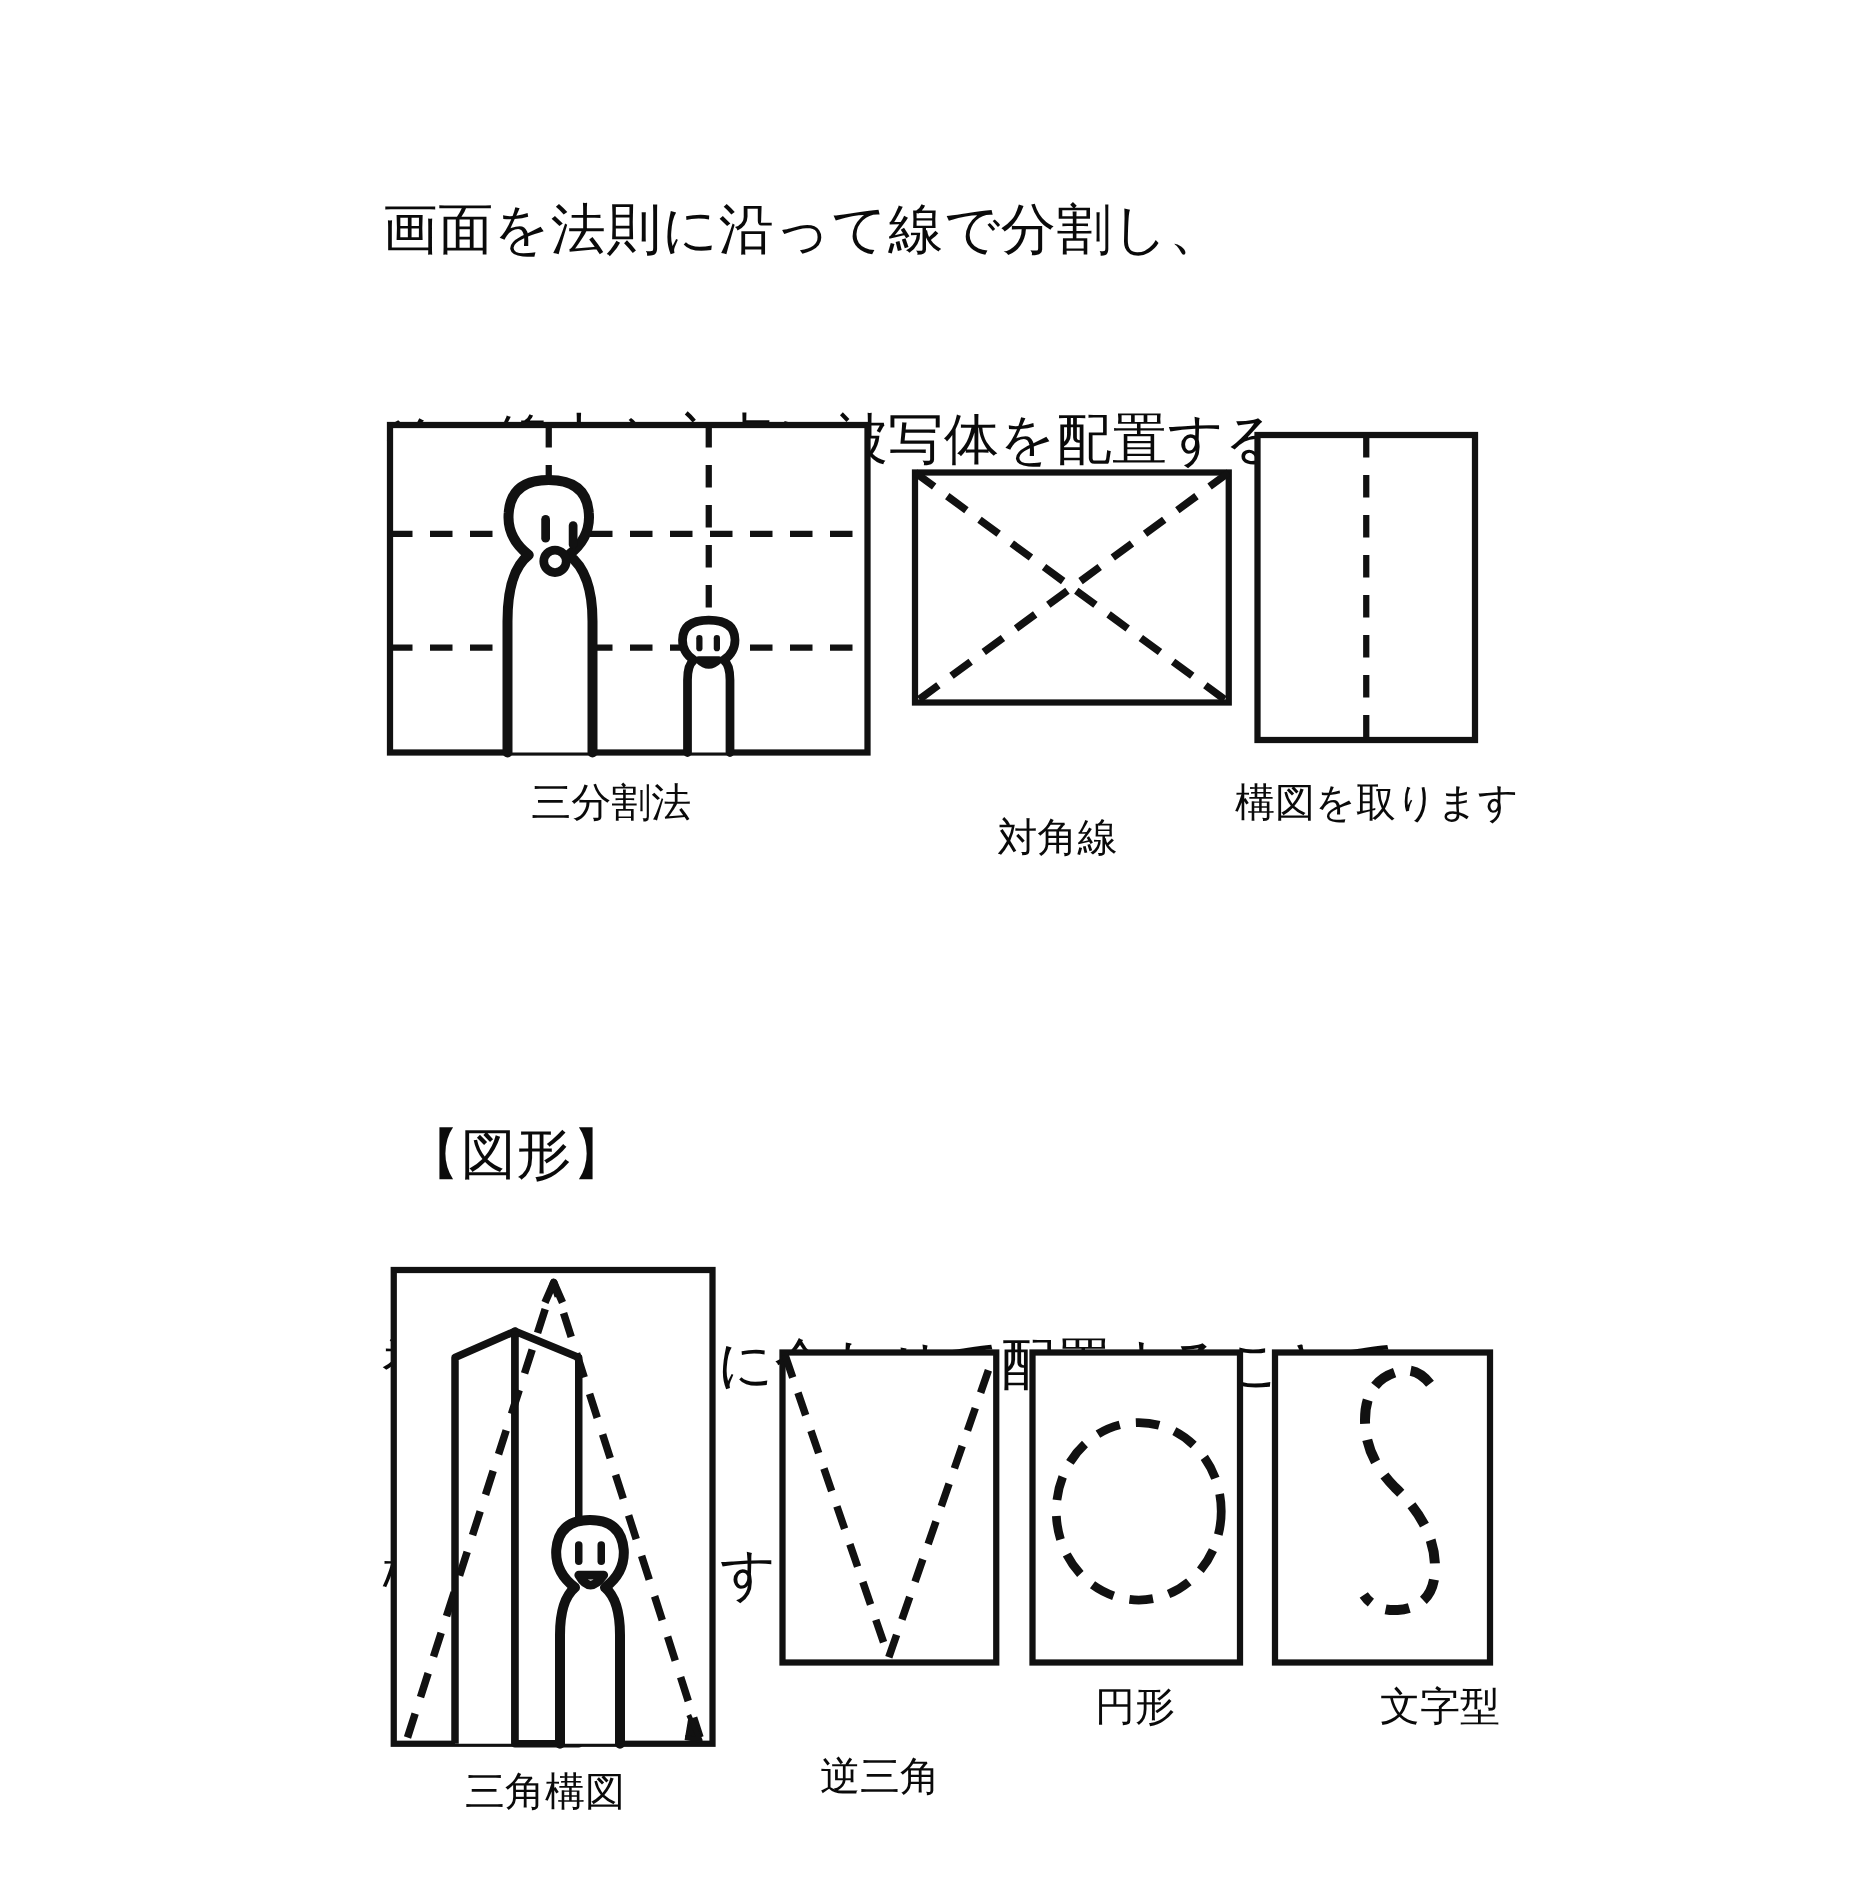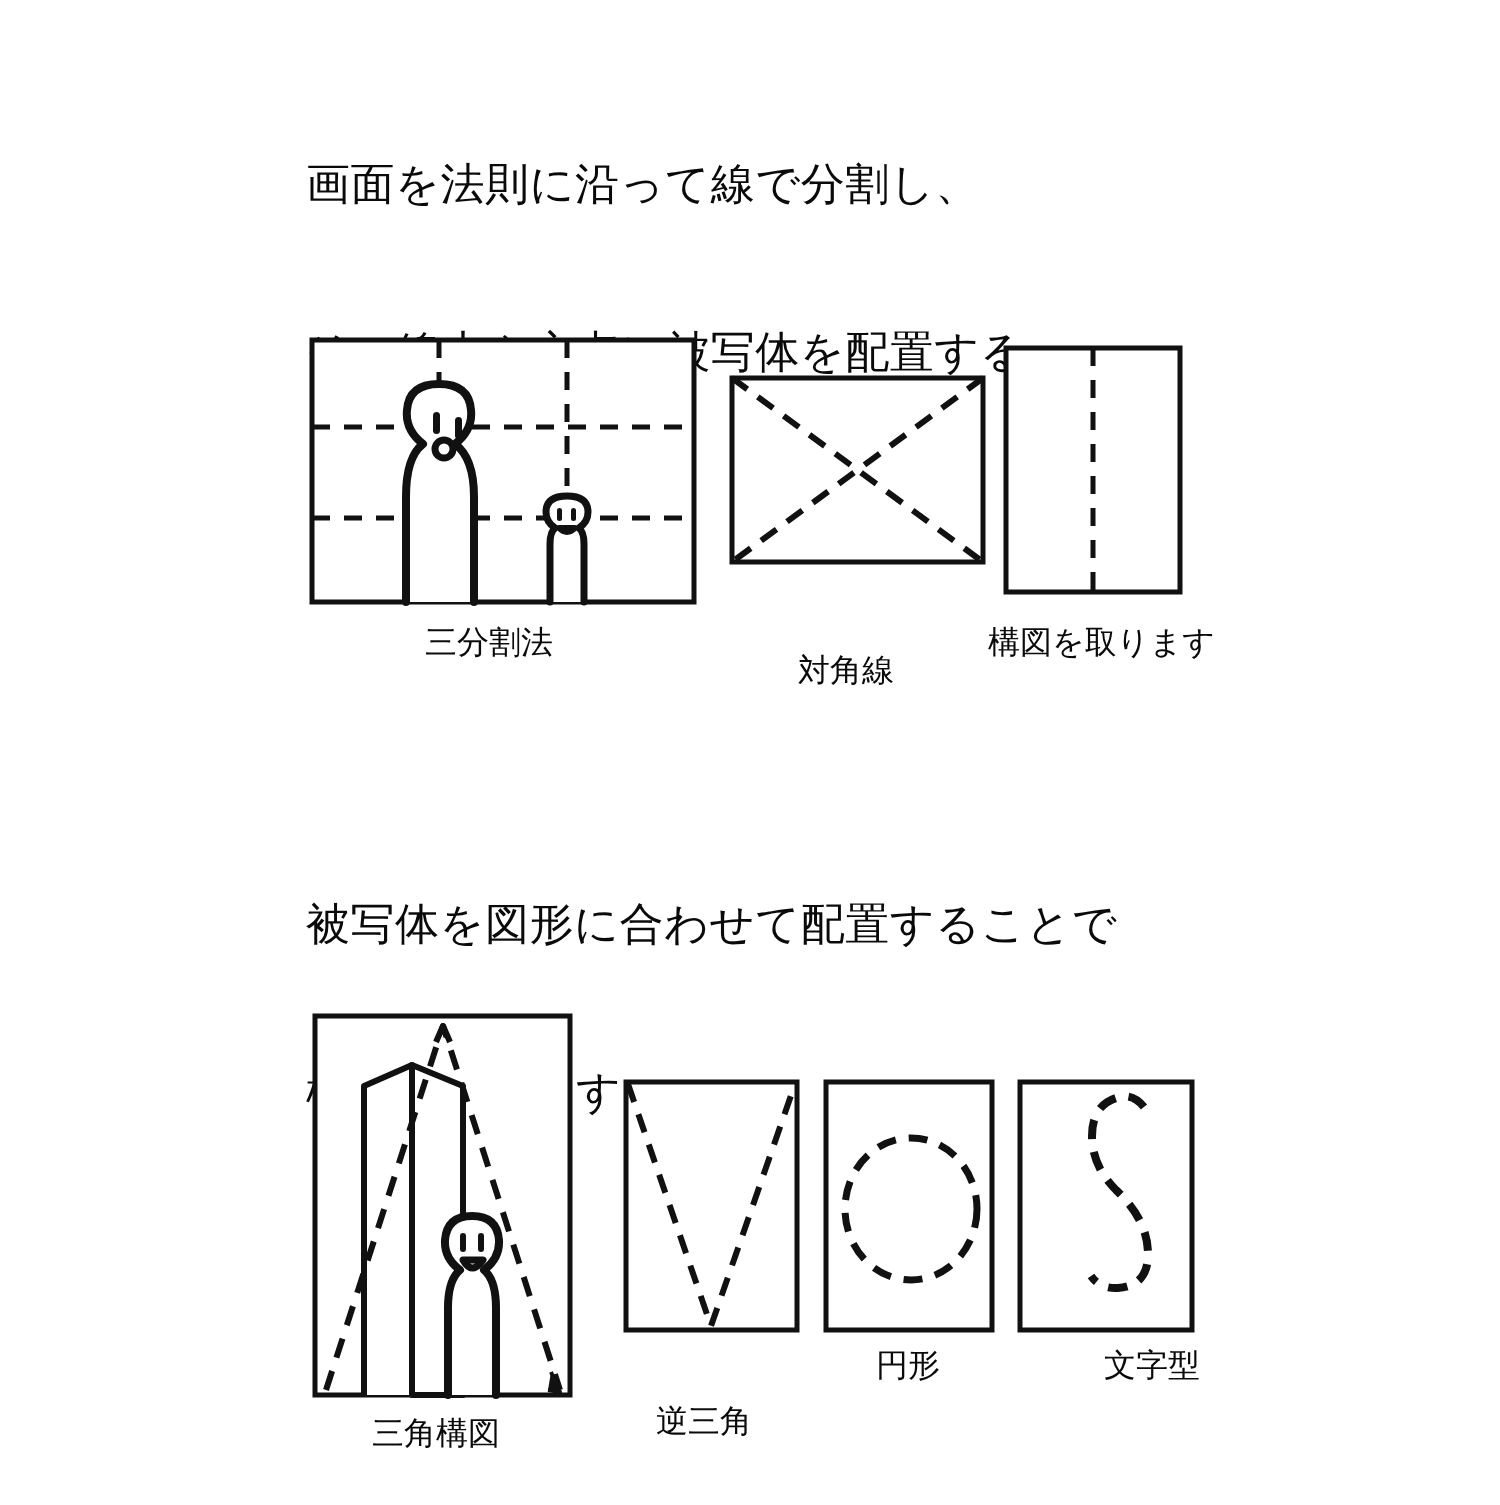--- a/index.html
+++ b/index.html
@@ -110,20 +110,21 @@
 
   <div class="figure" style="left:1000px; top:340px;">
     <svg width="192" height="264" viewBox="0 0 192 264">
       <rect x="6" y="8" width="174" height="244" fill="#ffffff" stroke="#111111" stroke-width="5"></rect>
       <line x1="93" y1="8" x2="93" y2="252" stroke="#111111" stroke-width="5" stroke-dasharray="18 14"></line>
     </svg>
   </div>
   <div class="caption" style="left:988px; top:622px;">構図を取ります</div>
 
   <div class="text-block" id="section-zukei-text">
+    <span class="head-line">【図形】</span>
     <span class="body-line">被写体を図形に合わせて配置することで</span>
     <span class="body-line">構図を取ります。</span>
   </div>
 
   <div class="figure" style="left:308px; top:1008px;">
     <svg width="272" height="398" viewBox="0 0 272 398">
       <rect x="7" y="8" width="255" height="379" fill="#ffffff" stroke="#111111" stroke-width="5"></rect>
 
       <g>
         <path d="M 56 387 L 56 78 L 104 57 L 104 387" fill="#ffffff" stroke="#111111" stroke-width="6" stroke-linejoin="round"></path>

